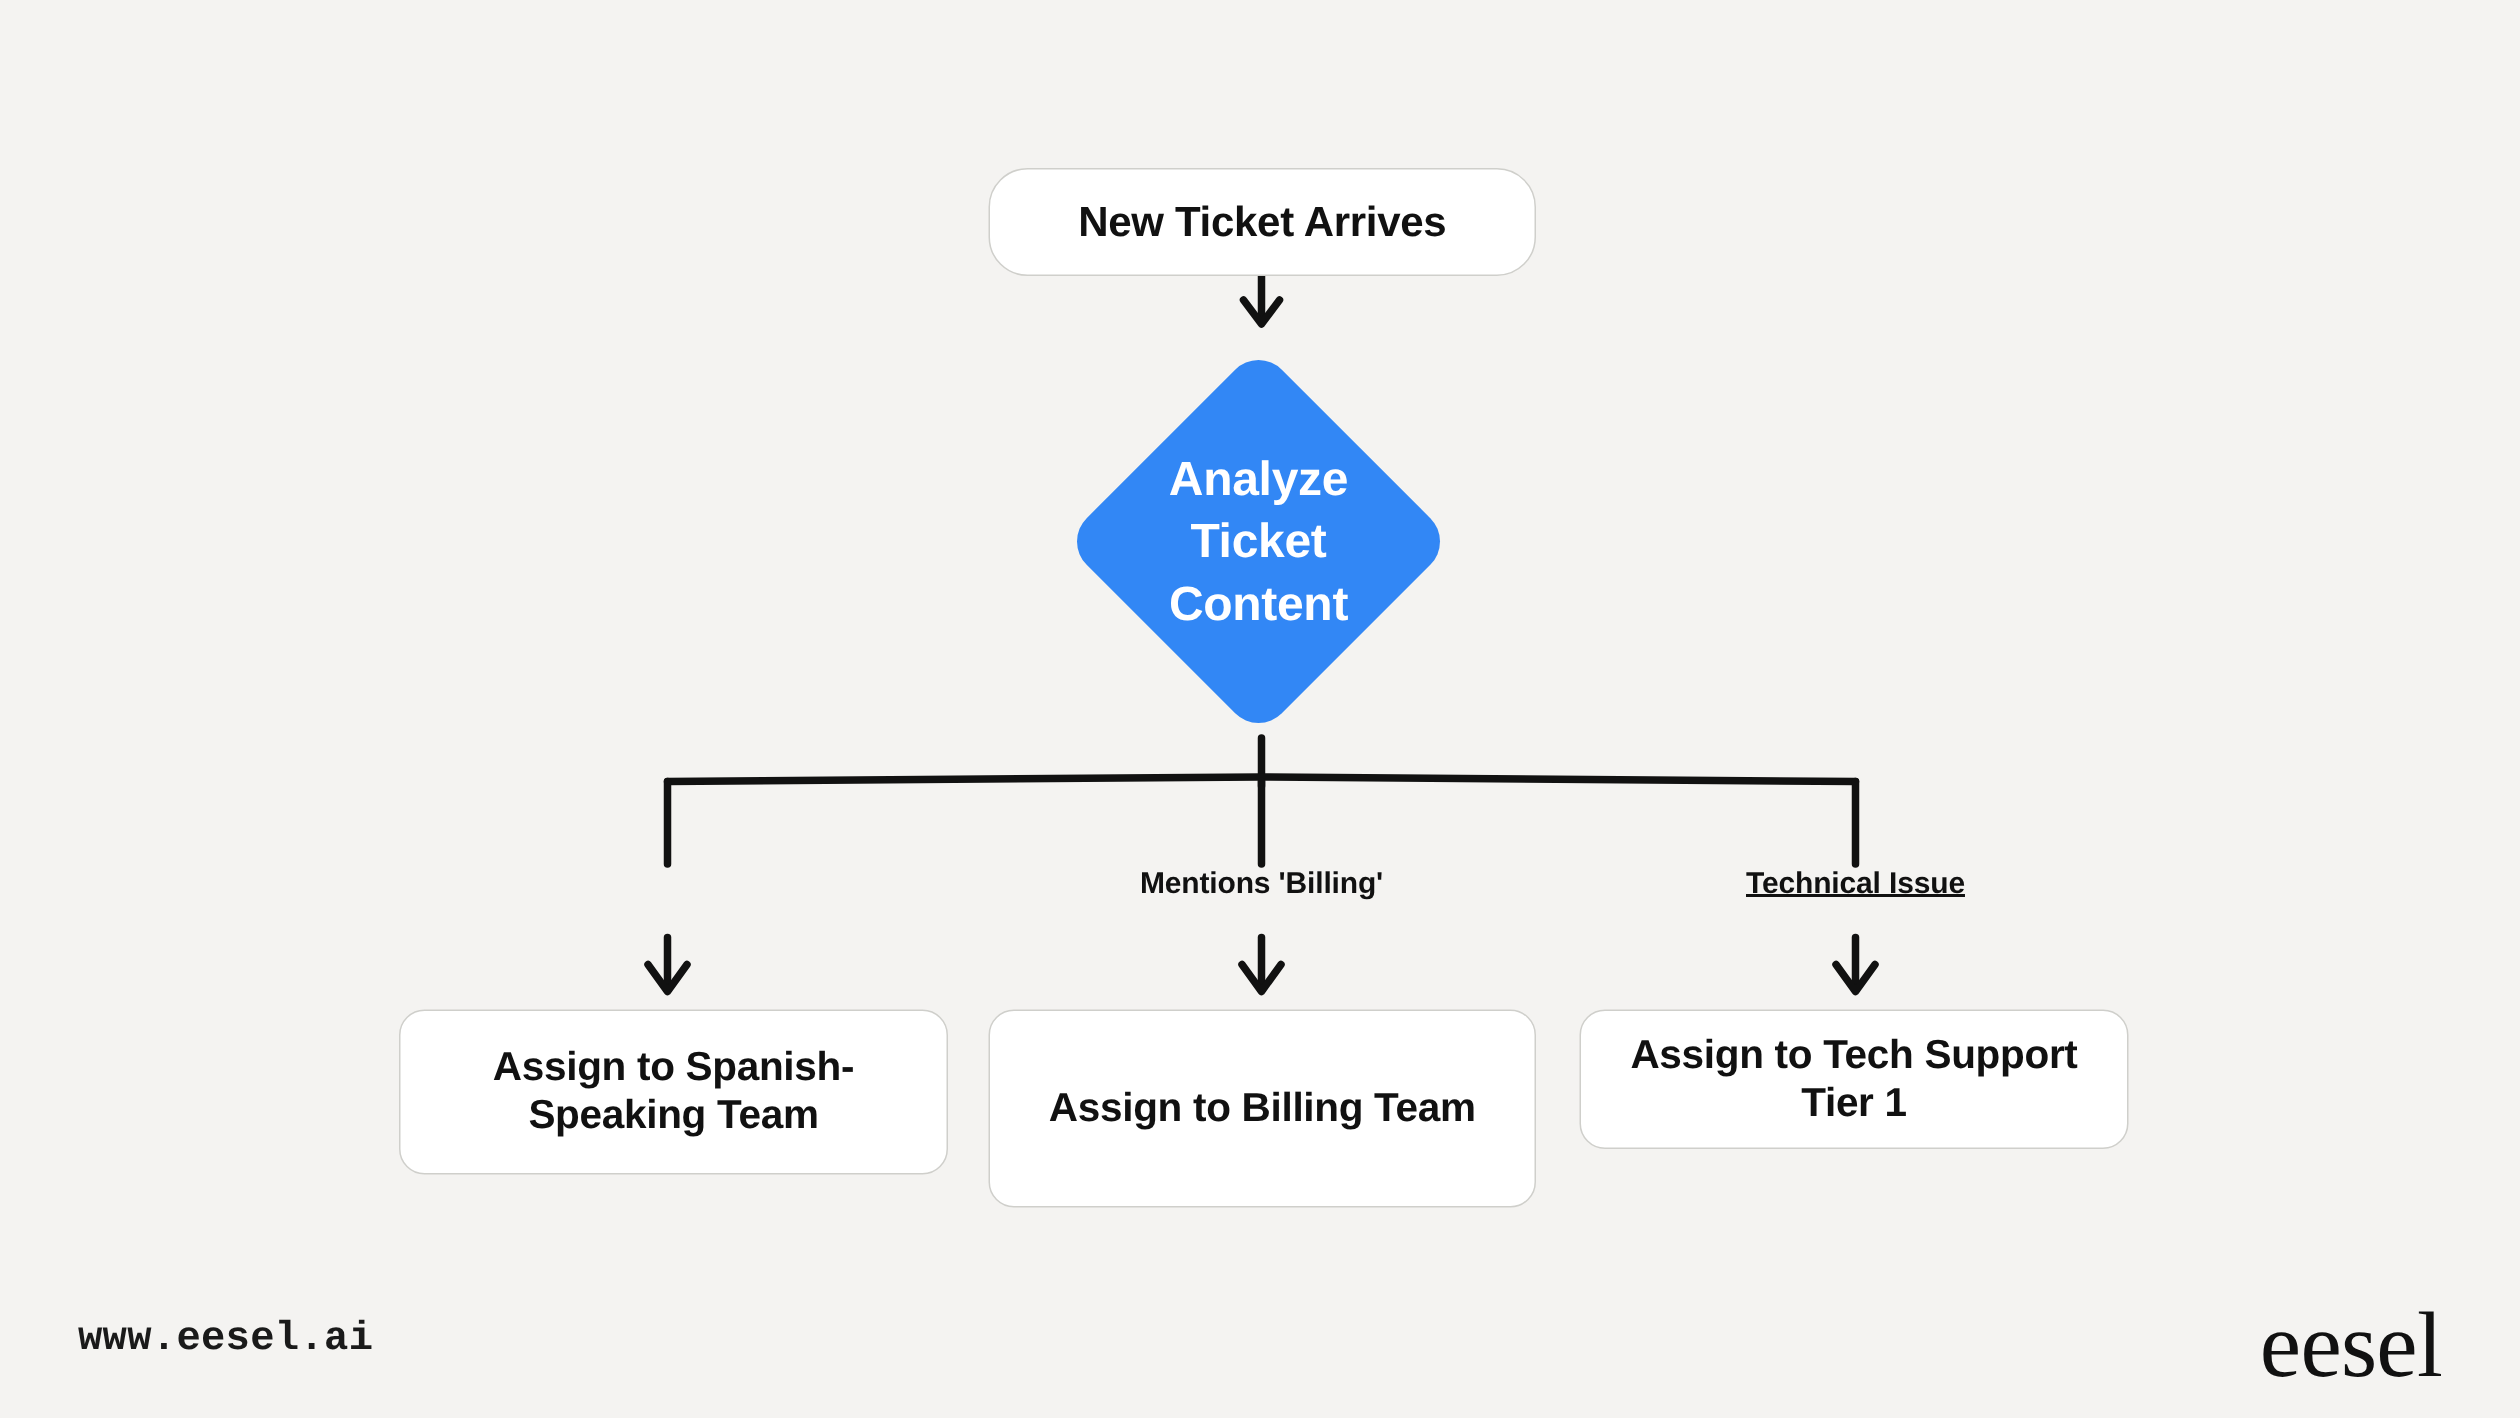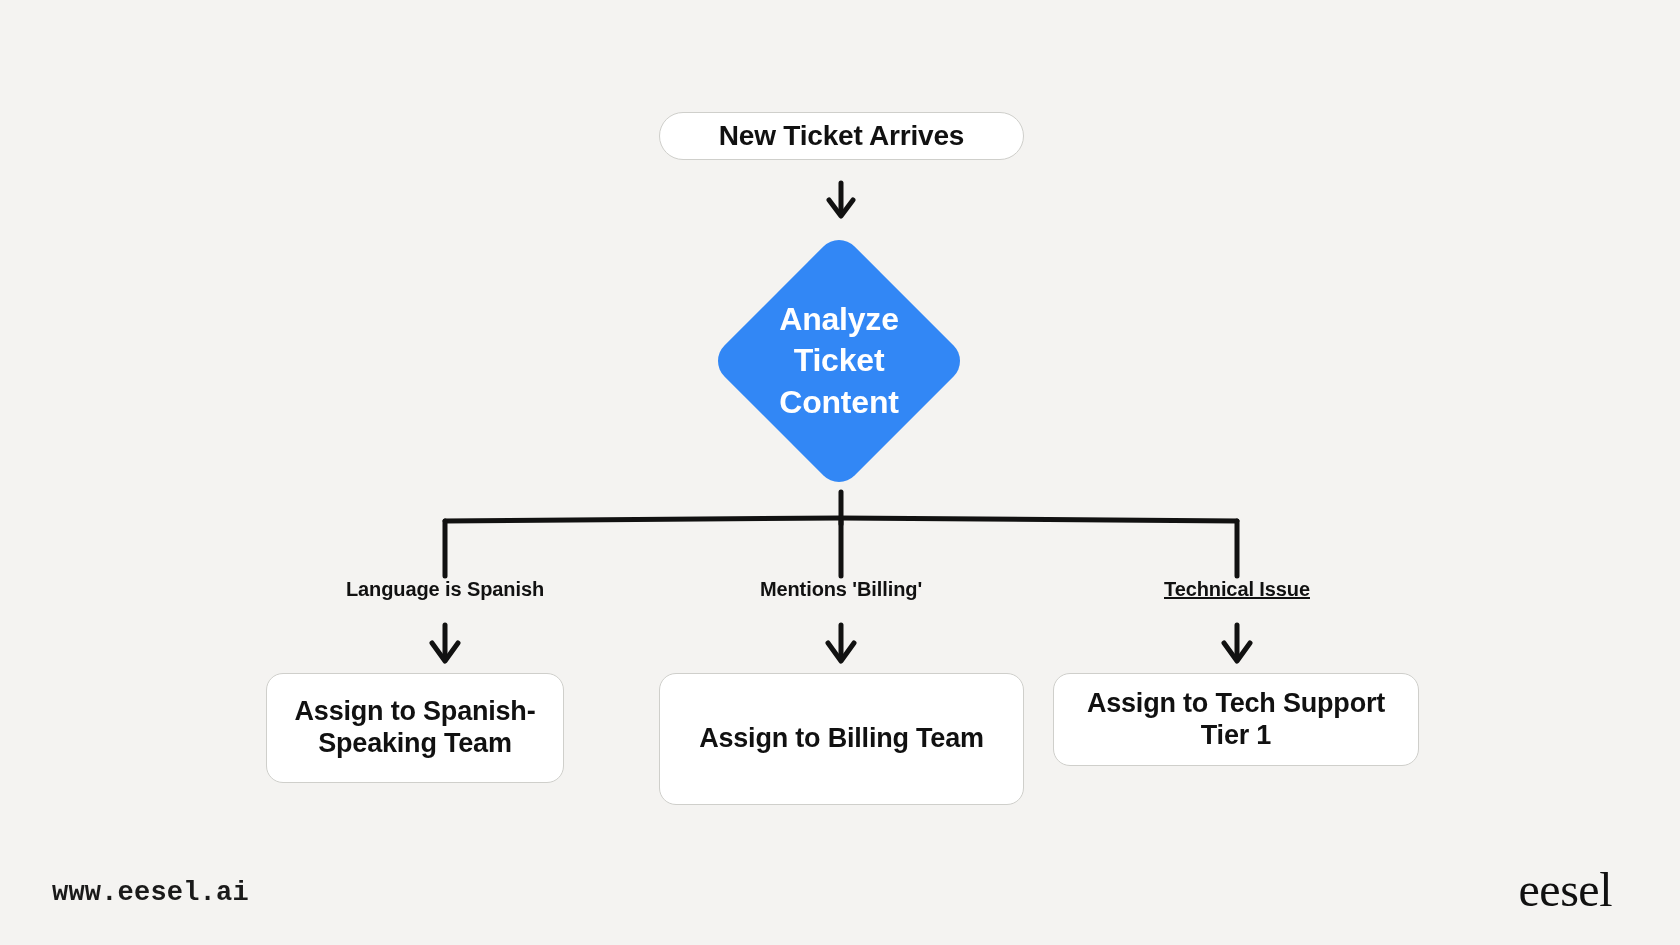--- a/index.html
+++ b/index.html
@@ -48,37 +48,37 @@
     color: #111111;
     font-weight: bold;
     line-height: 1.18;
   }
 
   
   #node-start {
     left: 659px;
     top: 112px;
     width: 365px;
-    height: 48px;
+    height: 72px;
     border-radius: 26px;
     font-size: 28px;
     letter-spacing: -0.2px;
   }
 
   
   .node-outcome {
     border-radius: 17px;
     font-size: 27px;
     padding: 0 14px;
     letter-spacing: -0.2px;
   }
   #node-out-0 {
     left: 266px;
     top: 673px;
-    width: 298px;
+    width: 366px;
     height: 110px;
   }
   #node-out-1 {
     left: 659px;
     top: 673px;
     width: 365px;
     height: 132px;
   }
   #node-out-2 {
     left: 1053px;
@@ -149,25 +149,25 @@
     top: 878px;
     font-family: Liberation Mono, monospace;
     font-weight: bold;
     font-size: 27px;
     color: #1a1a1a;
     letter-spacing: 0.2px;
   }
   #footer-logo {
     position: absolute;
     z-index: 3;
-    right: 68px;
+    right: 52px;
     top: 866px;
     font-family: "Liberation Serif", serif;
     font-weight: normal;
-    font-size: 48px;
+    font-size: 62px;
     color: #111111;
     letter-spacing: -0.5px;
     line-height: 1;
   }
 </style>
 </head>
 <body>
 
 <div id="canvas">
 
@@ -210,21 +210,20 @@
     <span class="label-text">New Ticket Arrives</span>
   </div>
 
   <div id="node-decision">
     <div class="diamond-shape"></div>
     <span class="diamond-text">Analyze
 Ticket
 Content</span>
   </div>
 
-  <div class="branch-label" id="branch-label-0">Language is Spanish</div>
   <div class="branch-label" id="branch-label-1">Mentions 'Billing'</div>
   <div class="branch-label" id="branch-label-2">Technical Issue</div>
 
   <div class="node node-outcome" id="node-out-0">
     <span class="label-text">Assign to Spanish-Speaking Team</span>
   </div>
   <div class="node node-outcome" id="node-out-1">
     <span class="label-text">Assign to Billing Team</span>
   </div>
   <div class="node node-outcome" id="node-out-2">

